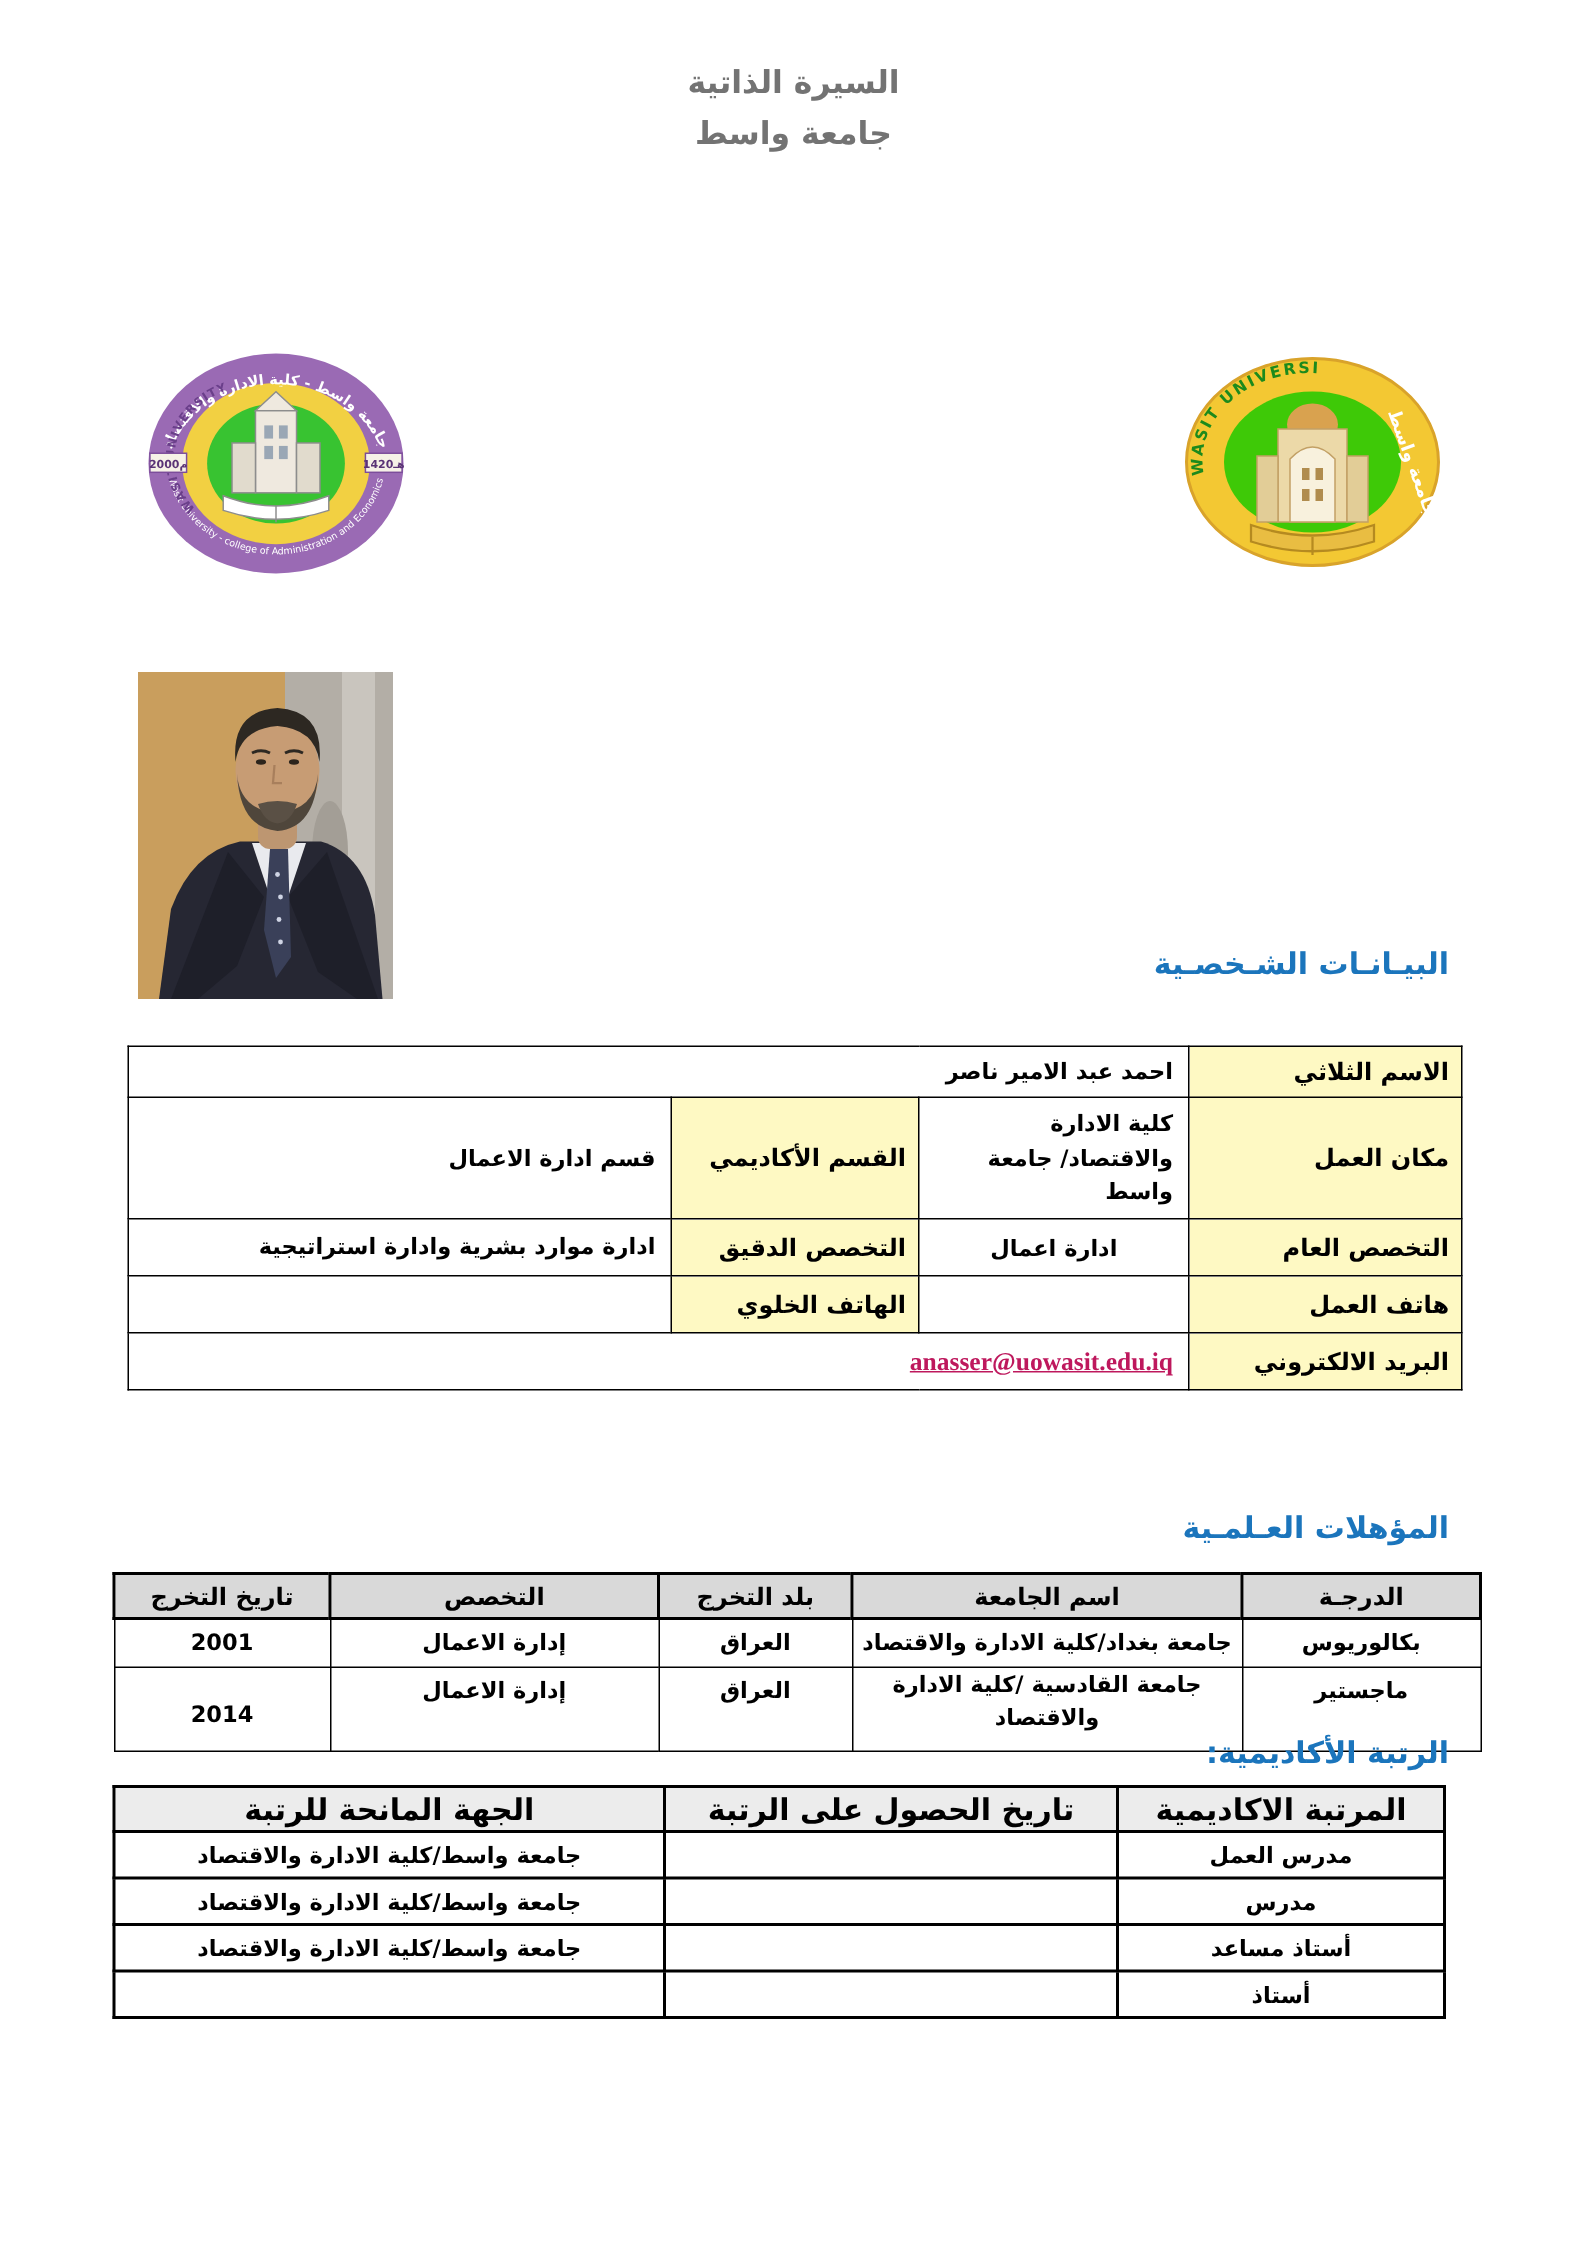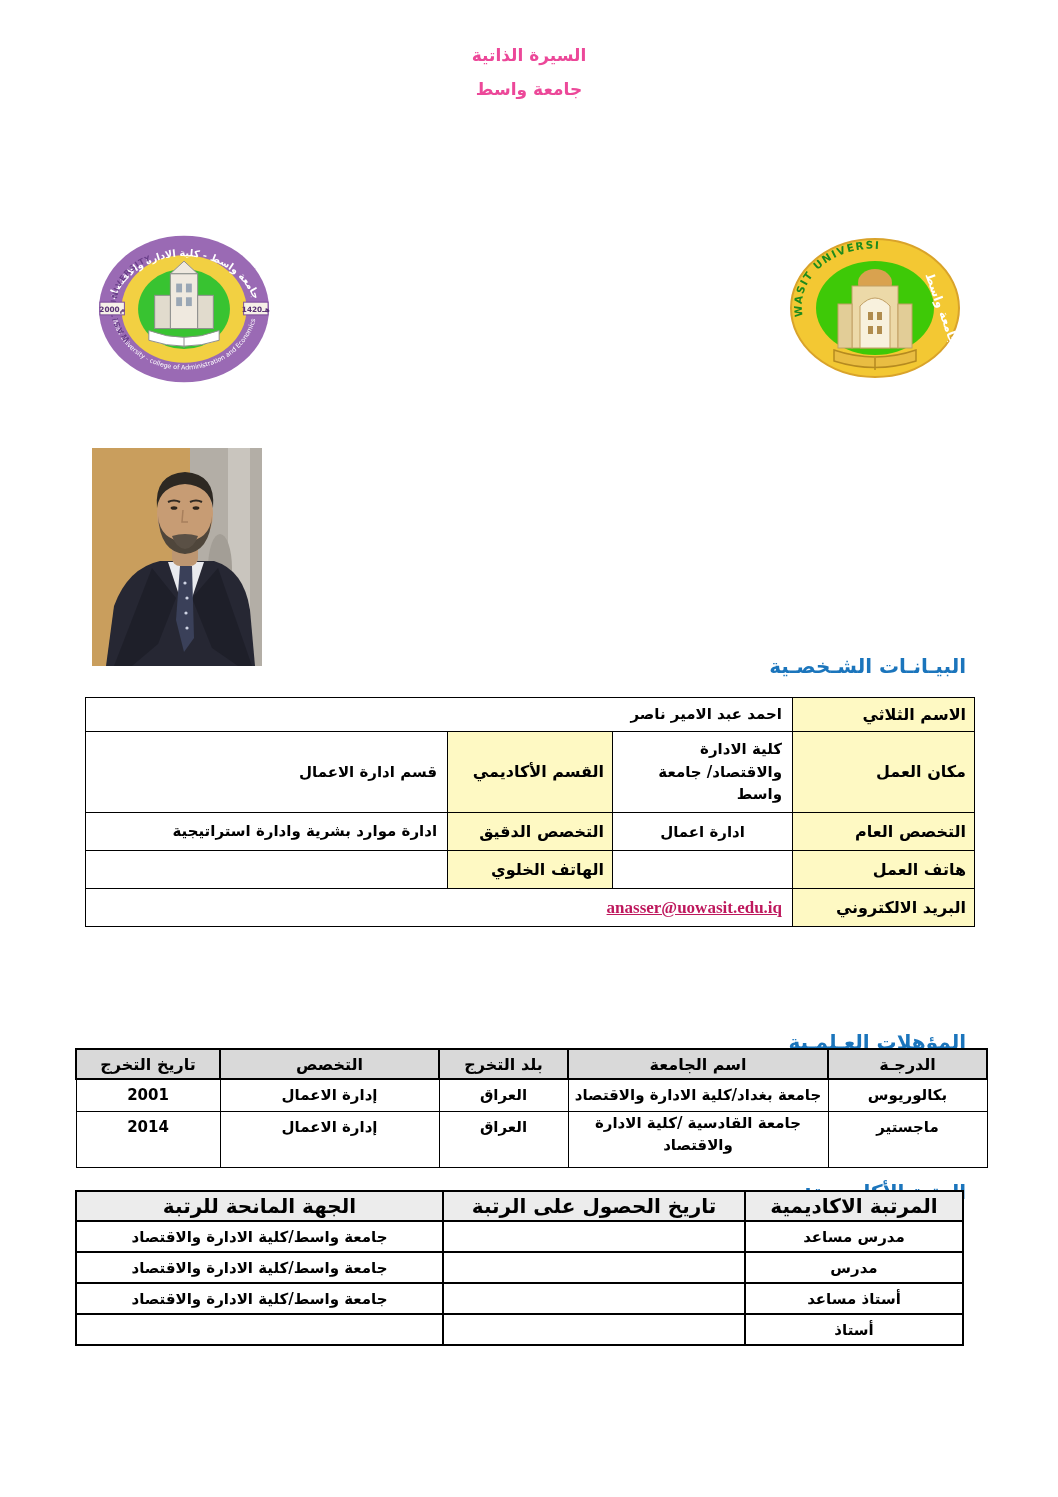--- a/index.html
+++ b/index.html
@@ -5,31 +5,31 @@
   * { margin:0; padding:0; box-sizing:border-box; }
   html,body { background:#ffffff; }
   .page {
     position:relative; width:1058px; height:1497px; margin:0 auto;
     background:#ffffff; font-family:"DejaVu Sans", sans-serif; overflow:hidden;
   }
   
   .doc-title {
     position:absolute; top:38px; left:0; width:100%;
     text-align:center; direction:rtl;
-    color:#ec4899; font-weight:bold; font-size:17px;
+    color:#737373; font-weight:bold; font-size:21px;
   }
   .doc-title div { line-height:34px; }
   
   .college-logo { position:absolute; left:98px; top:233px; width:172px; height:152px; }
   .university-logo { position:absolute; left:790px; top:238px; width:170px; height:140px; }
   .portrait { position:absolute; left:92px; top:448px; width:170px; height:218px; }
   
   .sec-heading {
     position:absolute; direction:rtl; color:#1B75BC;
-    font-weight:bold; font-size:20px; text-align:right;margin-top:24px;
+    font-weight:bold; font-size:20px; text-align:right;
   }
   #heading-personal { top:630px; right:92px; }
   #heading-qualifications { top:1006px; right:92px; }
   #heading-rank { top:1156px; right:92px; }
   
   table { border-collapse:collapse; direction:rtl; table-layout:fixed; }
   td, th { vertical-align:middle; color:#000; overflow:hidden; }
   
   .t1 { position:absolute; left:85px; top:697px; width:889px; }
   .t1 td { border:1.5px solid #000; font-weight:bold; font-size:15px; }
@@ -215,41 +215,41 @@
       <td>جامعة بغداد/كلية الادارة والاقتصاد</td>
       <td>العراق</td>
       <td>إدارة الاعمال</td>
       <td>2001</td>
     </tr>
     <tr style="height:56px">
       <td style="vertical-align:top; padding-top:4px">ماجستير</td>
       <td style="vertical-align:top; padding-top:0">جامعة القادسية /كلية الادارة والاقتصاد</td>
       <td style="vertical-align:top; padding-top:4px">العراق</td>
       <td style="vertical-align:top; padding-top:4px">إدارة الاعمال</td>
-      <td style="vertical-align:top; padding-top:4px">2014</td>
+      <td style="vertical-align:top; padding-top:20px">2014</td>
     </tr>
   </tbody>
     </table>
 
   <div class="sec-heading" id="heading-rank">الرتبة الأكاديمية:</div>
 
   <table class="t3">
     <colgroup>
         <col style="width:218px">
         <col style="width:302px">
         <col style="width:367px">
       </colgroup>
     <tbody>
         <tr style="height:28px">
       <th>المرتبة الاكاديمية</th>
       <th>تاريخ الحصول على الرتبة</th>
       <th>الجهة المانحة للرتبة</th>
     </tr>
     <tr style="height:31px">
-      <td>مدرس مساعد</td>
+      <td>مدرس العمل</td>
       <td></td>
       <td>جامعة واسط/كلية الادارة والاقتصاد</td>
     </tr>
     <tr style="height:31px">
       <td>مدرس</td>
       <td></td>
       <td>جامعة واسط/كلية الادارة والاقتصاد</td>
     </tr>
     <tr style="height:31px">
       <td>أستاذ مساعد</td>

